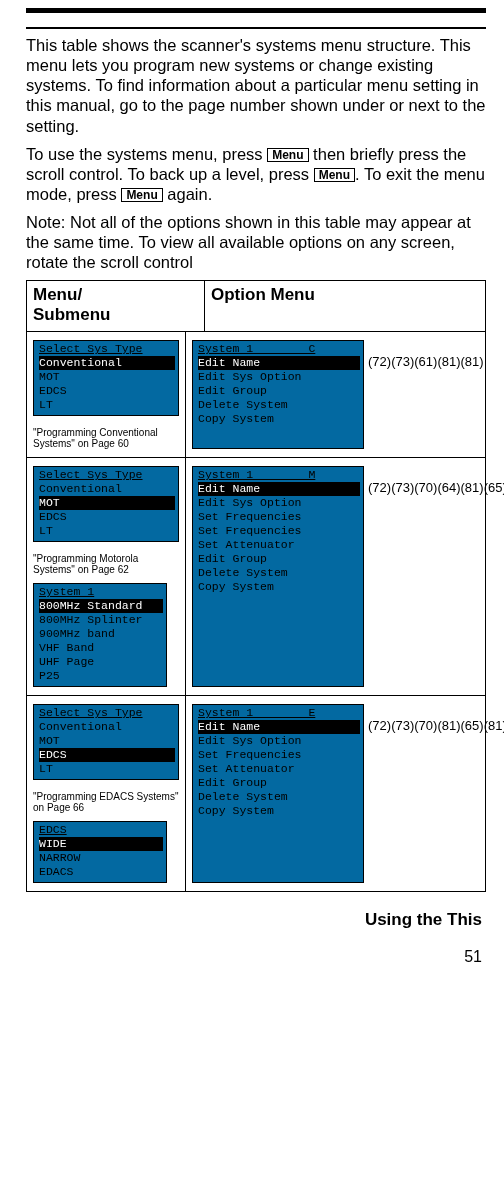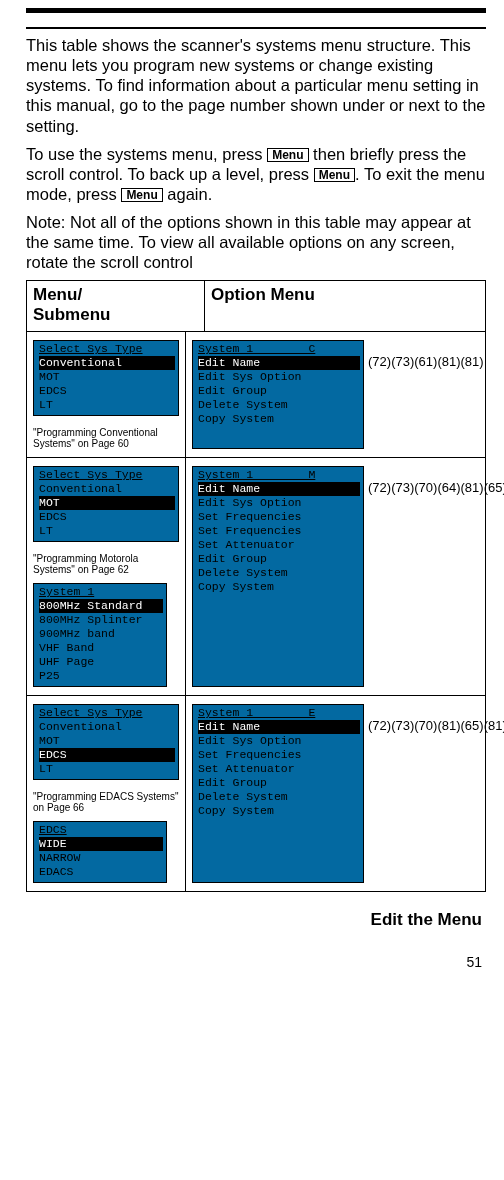--- a/index.html
+++ b/index.html
@@ -17,21 +17,21 @@
   .rowblock + .rowblock { border-top:none; }
   .cell-l { width:178px; border-right:1.5px solid #000; padding:8px 6px 8px 6px;}
   .cell-r { flex:1; padding:8px 4px 8px 6px; display:flex; gap:4px;}
   .minibox { border:1px solid #000; font-family: "Courier New", monospace; font-size:11.5px; line-height:14px; padding:1px 3px 3px 5px; background:#0369a1;}
   .mb-title { text-decoration: underline; white-space: pre; }
   .mb-row   { white-space: pre; }
   .mb-row.sel { background:#000; color:#fff; }
   .caption  { font-size:10px; line-height:11px; margin-top:3px; font-family: Arial, sans-serif;}
   .pgcol { display:flex; flex-direction:row; font-size:13px; line-height:14px; padding-top:15px; font-family: Arial, sans-serif;}
   .footer { text-align:right; font-weight:bold; font-size:17px; margin-top:18px; padding-right:4px;}
-  .pagenum { text-align:right; font-size:14px; margin-top:24px; padding-right:4px;}
+  .pagenum { text-align:right; font-size:16px; margin-top:18px; padding-right:4px;}
   .stack { display:flex; flex-direction:column; gap:8px;}
   .optbox { width:172px;}
   .typebox { width:146px;}
   .narrowbox { width:134px;}
 </style>
 </head>
 <body>
 
 <div class="page">
   <div class="rule-thick"></div>
@@ -166,15 +166,15 @@
             <span>(70)</span>
             <span>(81)</span>
             <span>(65)</span>
             <span>(81)</span>
             <span>(81)</span>
           </div>
         </div>
       </div>
     </div>
 
-  <div class="footer">Edit the Menu</div>
+  <div class="footer">Using the This</div>
   <div class="pagenum">51</div>
 </div>
 
 </body></html>

